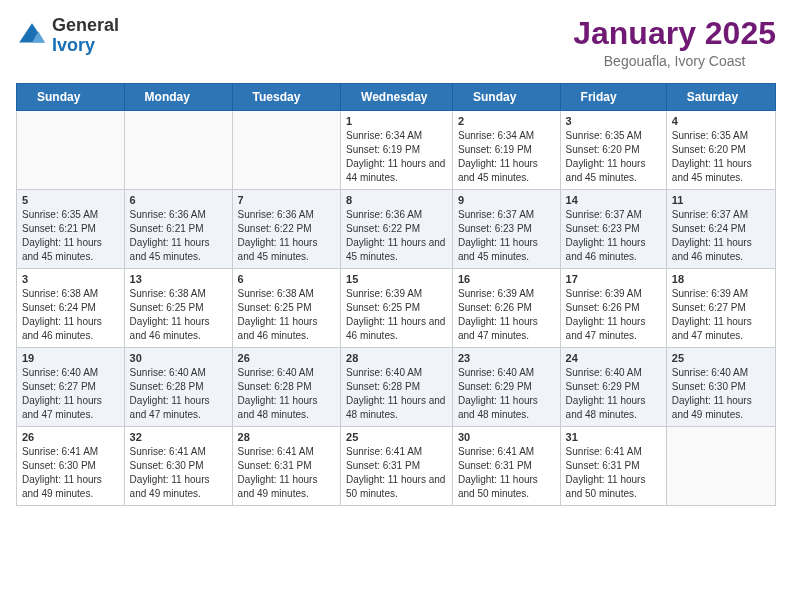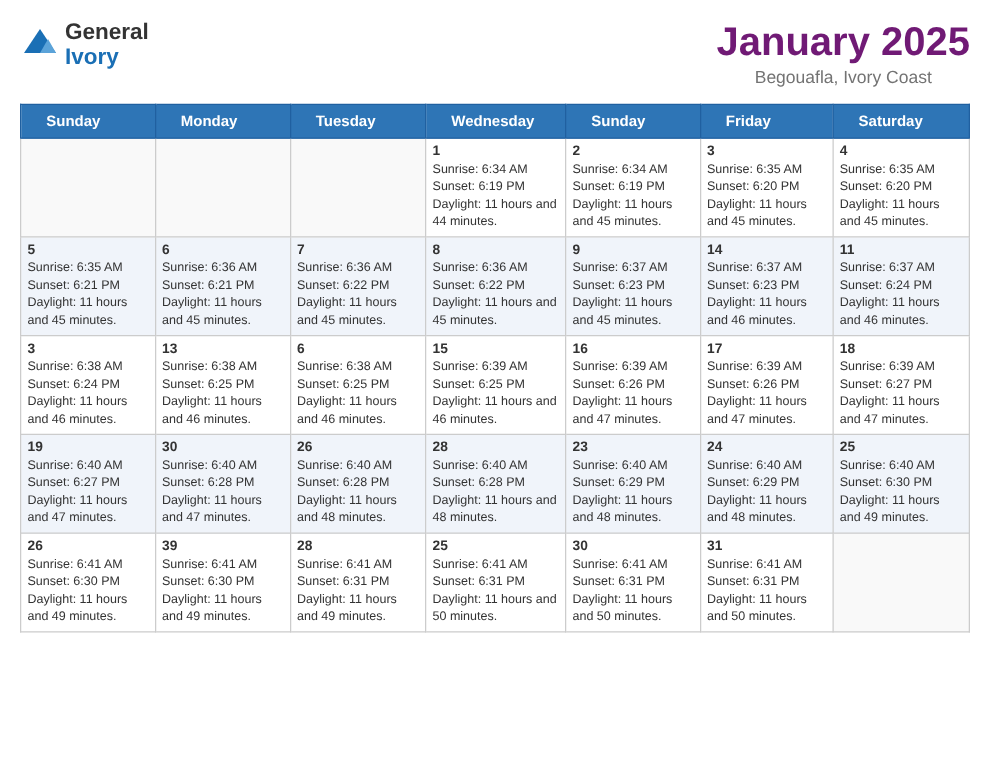--- a/index.html
+++ b/index.html
@@ -294,21 +294,21 @@
           </td>
         </tr>
         <tr>
           <td>
             <span class="day-num">26</span>
             <div class="day-info" style="white-space: pre-line;">Sunrise: 6:41 AM
 Sunset: 6:30 PM
 Daylight: 11 hours and 49 minutes.</div>
           </td>
           <td>
-            <span class="day-num">39</span>
+            <span class="day-num">32</span>
             <div class="day-info" style="white-space: pre-line;">Sunrise: 6:41 AM
 Sunset: 6:30 PM
 Daylight: 11 hours and 49 minutes.</div>
           </td>
           <td>
             <span class="day-num">28</span>
             <div class="day-info" style="white-space: pre-line;">Sunrise: 6:41 AM
 Sunset: 6:31 PM
 Daylight: 11 hours and 49 minutes.</div>
           </td>

